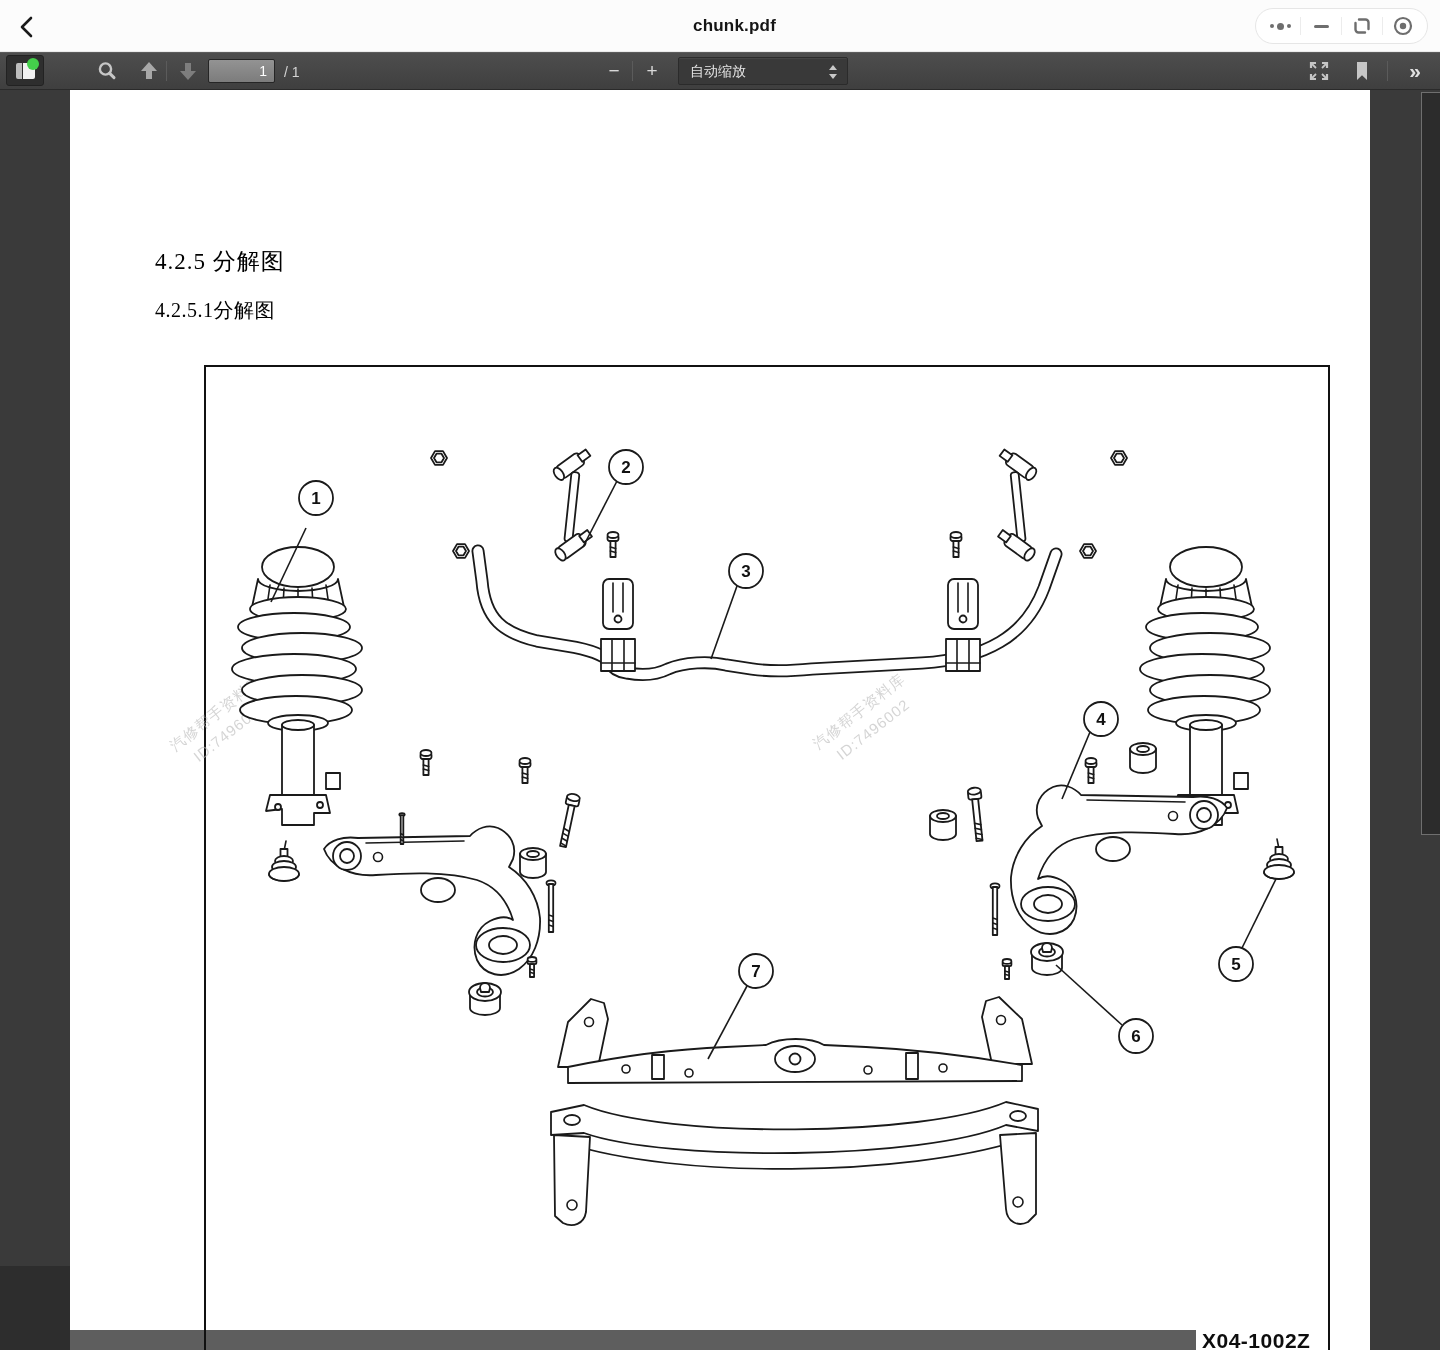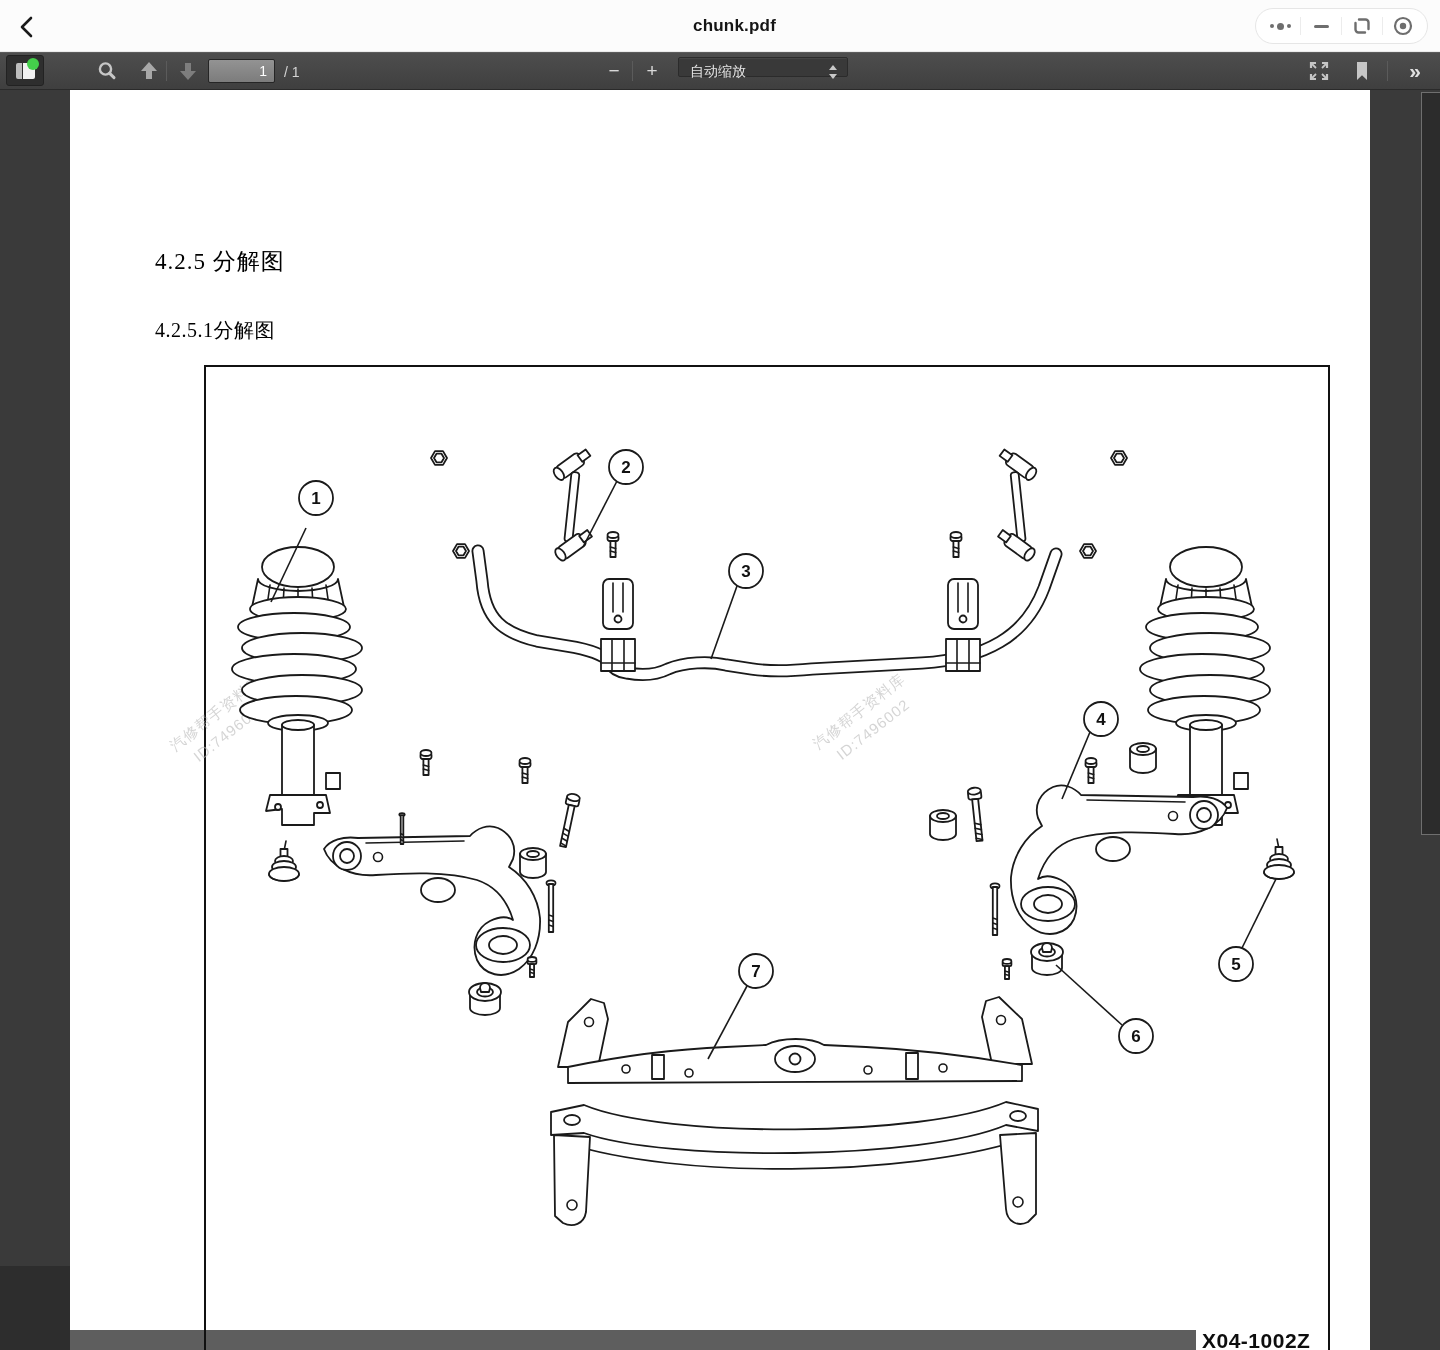--- a/index.html
+++ b/index.html
@@ -34,40 +34,40 @@
   .sb-right { position:absolute; left:7px; top:0; width:12px; height:16px; background:#f2f2f2; border-radius:0 2px 2px 0; }
   .green-dot { position:absolute; left:11px; top:-5px; width:12px; height:12px; border-radius:50%; background:#44cf4b; }
   .tool-ic { top:7px; width:24px; height:24px; cursor:pointer; }
   .tdiv { top:9px; width:1px; height:20px; background:#5b5b5b; }
   .page-input { left:208px; top:7px; width:67px; height:24px; background:linear-gradient(#939393,#7c7c7c);
                 border:1px solid #252525; border-radius:2px; color:#fff; font-size:14px;
                 text-align:right; padding:0 7px; outline:none; }
   .page-total { left:284px; top:12px; color:#d4d4d4; font-size:14px; }
   .zbtn { top:5px; width:26px; height:28px; color:#d8d8d8; font-size:19px; text-align:center;
           line-height:28px; cursor:pointer; }
-  .zoom-select { left:678px; top:5px; width:170px; height:20px; background:#393939;
+  .zoom-select { left:678px; top:5px; width:170px; height:28px; background:#393939;
                  border:1px solid #2b2b2b; border-radius:2px; cursor:pointer;
                  box-shadow:inset 0 1px 0 rgba(255,255,255,.06); }
   .zoom-select span.val { position:absolute; left:11px; top:5px; font-size:14px; color:#e3e3e3; }
   .spinner { position:absolute; right:9px; top:7px; width:9px; height:14px; }
   .spinner b { position:absolute; left:0; width:0; height:0; border-left:4.5px solid transparent;
                border-right:4.5px solid transparent; }
   .spinner b.up { top:0; border-bottom:5px solid #c9c9c9; }
   .spinner b.dn { bottom:0; border-top:5px solid #c9c9c9; }
   .chev-more { left:1398px; top:4px; width:34px; height:30px; color:#e0e0e0; font-size:21px;
                text-align:center; line-height:29px; cursor:pointer; font-weight:700; }
 
   
   .viewer { position:fixed; left:0; top:90px; width:1440px; height:1348px; overflow:hidden;
             background:#3a3a3a; }
   .page { position:absolute; left:70px; top:0; width:1300px; height:1900px; background:#ffffff; }
   .h1 { position:absolute; left:85px; top:156px; font-size:23px; color:#000;
         font-family:"Liberation Serif", serif; font-weight:400; letter-spacing:1px; }
   .h2 { position:absolute; left:85px; top:207px; font-size:20px; color:#000;
-        font-family:"Liberation Serif", serif; font-weight:400; letter-spacing:.5px;margin-top:20px; }
+        font-family:"Liberation Serif", serif; font-weight:400; letter-spacing:.5px; }
 
   .footer-band { position:absolute; left:0; top:1240px; width:1126px; height:110px; background:#5e5e5e; z-index:1; }
 
   .figure { position:absolute; left:134px; top:275px; width:1126px; height:1620px;
             border:2px solid #111; z-index:2; }
   .figure svg.diagram { position:absolute; left:0; top:0; }
   .fig-code { position:absolute; left:996px; top:962px; font-size:21px; font-weight:700;
               color:#0d0d0d; letter-spacing:.5px; z-index:3; }
   .watermark { position:absolute; width:150px; text-align:center; transform:rotate(-38deg);
                color:#b9b9b9; opacity:.6; font-size:15px; line-height:1.55; letter-spacing:1px; z-index:0; }

